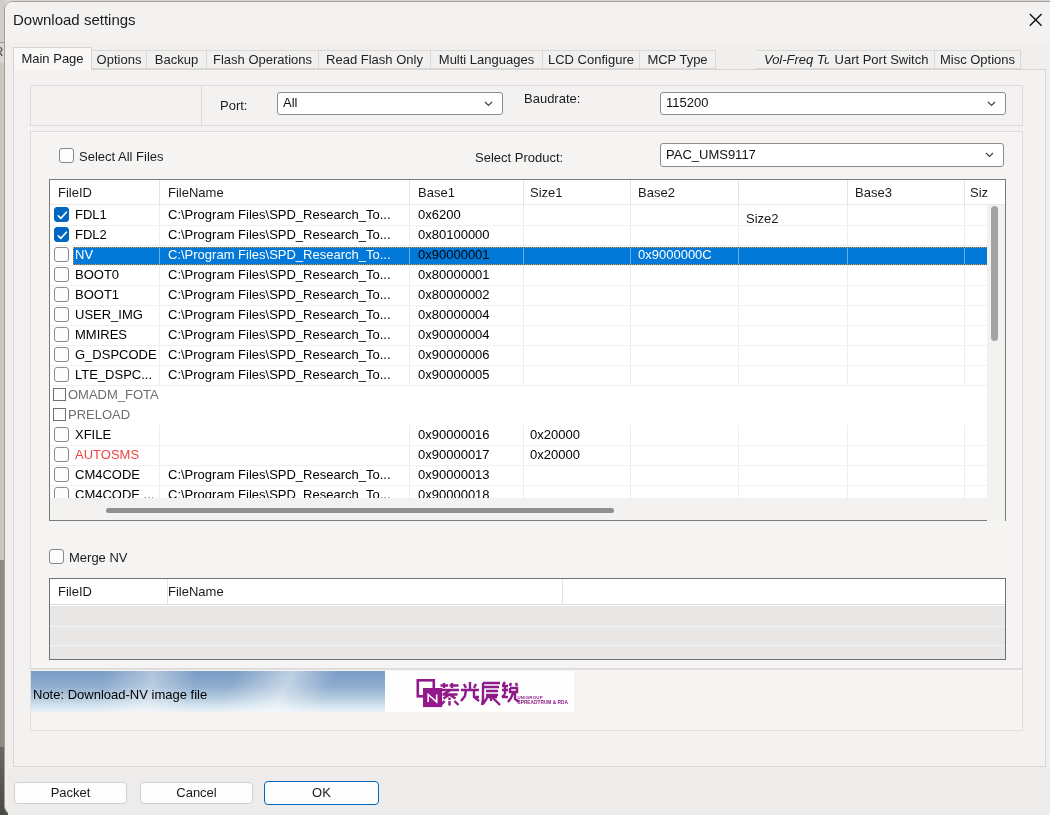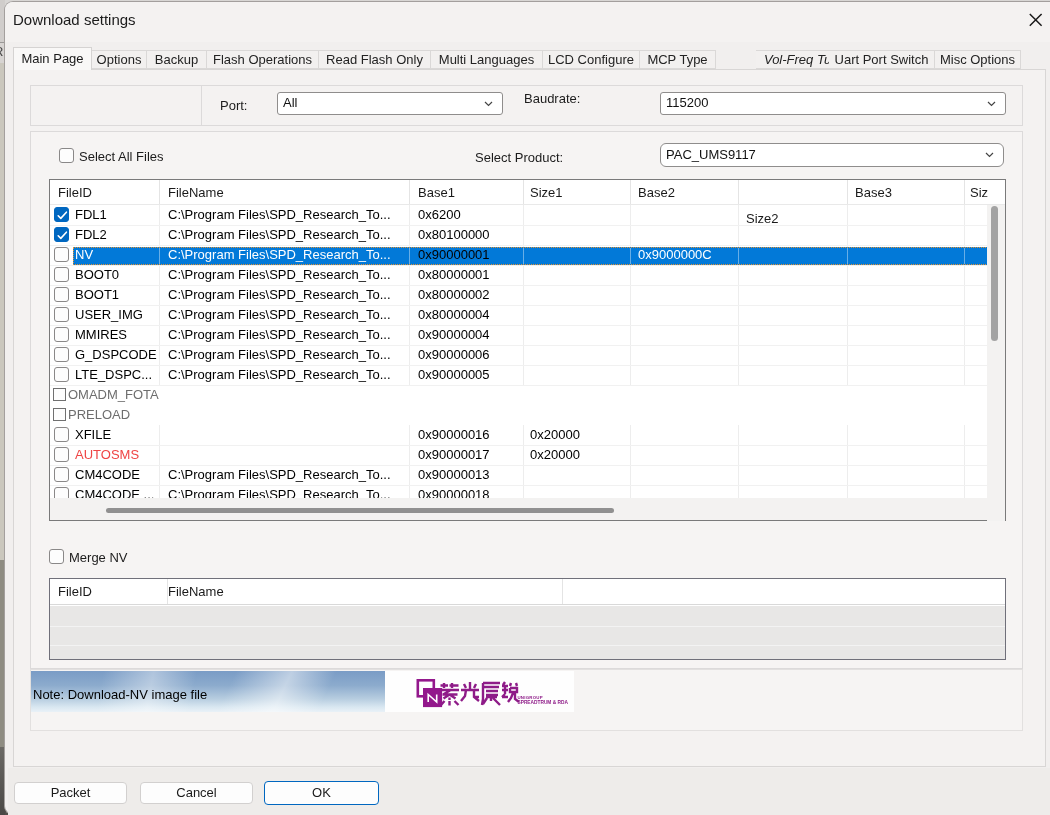--- a/index.html
+++ b/index.html
@@ -112,21 +112,21 @@
   <svg class="chev" viewBox="0 0 9 6">
       <path d="M1 1 L4.5 4.5 L8 1" stroke="#444" stroke-width="1.2" fill="none"></path>
     </svg>
 </div>
 
 <div class="abs" id="panelA"></div>
 <div class="abs" id="panelB"></div>
 <div class="abs cb" style="left:59px; top:148px;"></div>
 <div class="abs lbl" style="left:79px; top:149px;">Select All Files</div>
 <div class="abs lbl" style="left:475px; top:150px;">Select Product:</div>
-<div class="abs combo" style="left:660px; top:143px; width:344px; height:24px; line-height:22px;border-radius:6px;">PAC_UMS9117
+<div class="abs combo" style="left:660px; top:143px; width:344px; height:24px; line-height:22px;">PAC_UMS9117
   <svg class="chev" viewBox="0 0 9 6">
       <path d="M1 1 L4.5 4.5 L8 1" stroke="#444" stroke-width="1.2" fill="none"></path>
     </svg>
 </div>
 
 <div class="abs" id="tbl">
   <div class="htxt" style="left:8px;">FileID</div>
   <div class="htxt" style="left:118px;">FileName</div>
   <div class="htxt" style="left:368px;">Base1</div>
   <div class="htxt" style="left:480px;">Size1</div>

